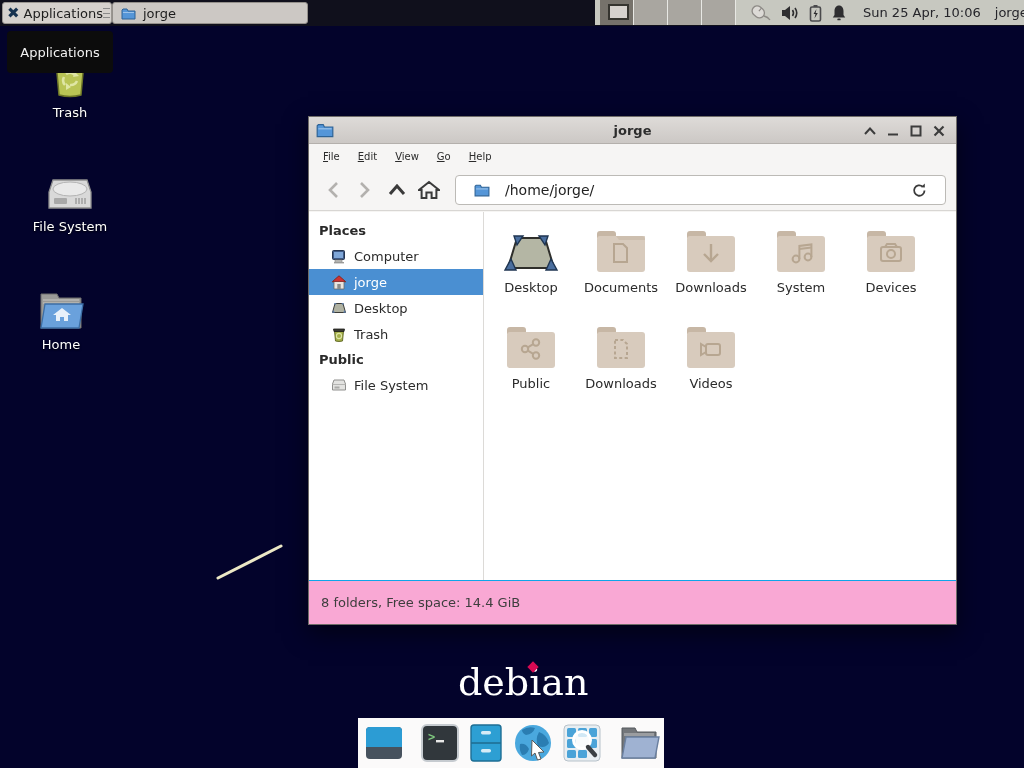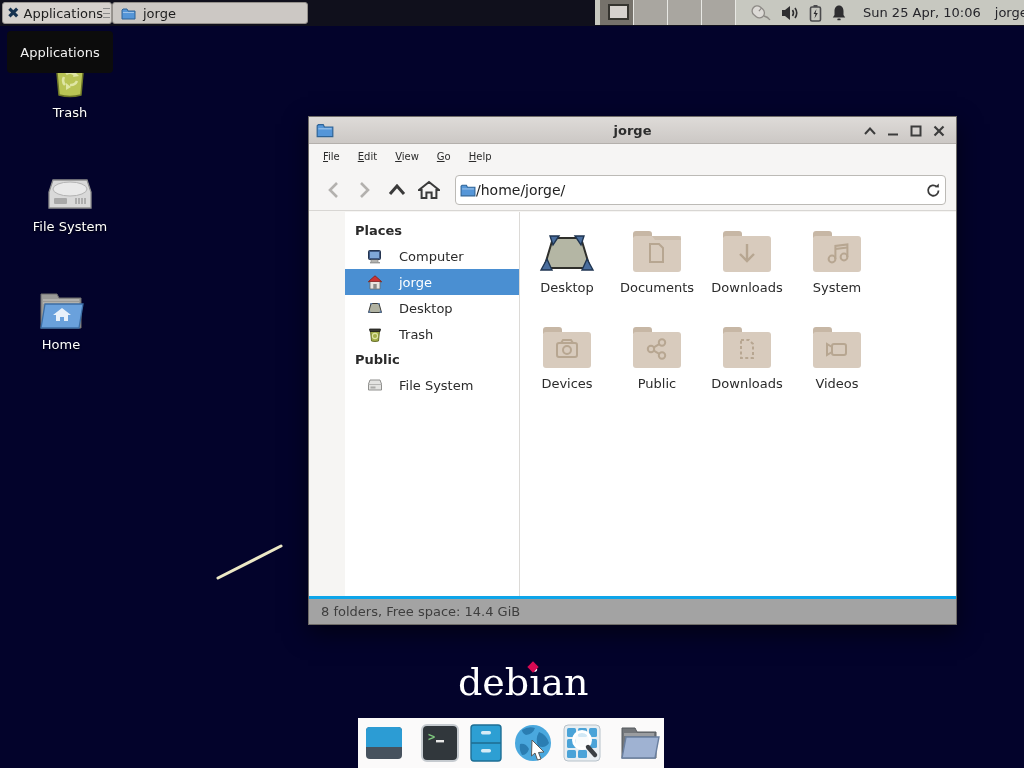--- a/index.html
+++ b/index.html
@@ -57,38 +57,38 @@
   .wbtn { width:23px; height:23px; display:flex; align-items:center; justify-content:center; }
 
   .menubar { height:25px; background:#f6f5f4; display:flex; align-items:center; padding-left:5px; }
   .menu-item { font-size:10px; color:#2b2b2b; padding:3px 9px; }
   .menu-item .u { text-decoration:underline; }
 
   .toolbar { height:42px; background:#f6f5f4; border-bottom:1px solid #d8d6d3;
     display:flex; align-items:center; padding:0 10px; gap:4px; }
   .navbtn { width:28px; height:28px; display:flex; align-items:center; justify-content:center; }
   .pathbar { flex:1; height:30px; margin-left:8px; background:#fff; border:1px solid #bcbab6;
-    border-radius:4px; display:flex; align-items:center; padding:0 4px; gap:0; }
+    border-radius:4px; display:flex; align-items:center; padding:0 18px; gap:15px; }
   .pathbar .path { flex:1; font-size:14px; color:#222; }
 
   .win-body { position:absolute; top:95px; bottom:28px; left:0; right:0; display:flex; }
-  .sidepane { width:175px; background:#fff; border-right:1px solid #dcdad7; padding-top:6px;margin-left:36px; }
+  .sidepane { width:175px; background:#fff; border-right:1px solid #dcdad7; padding-top:6px; }
   .side-header { font-size:13px; font-weight:bold; color:#2a2a2a; padding:5px 0 5px 10px; }
-  .side-row { height:26px; display:flex; align-items:center; gap:16px; padding-left:22px;
+  .side-row { height:26px; display:flex; align-items:center; gap:7px; padding-left:22px;
     font-size:13px; color:#2b2b2b; }
   .side-row.selected { background:#4a8fd2; color:#ffffff; }
 
   .mainpane { flex:1; background:#fff; padding:8px 0 0 2px; display:flex; flex-wrap:wrap;
     align-content:flex-start; }
   .fcell { width:90px; height:96px; display:flex; flex-direction:column; align-items:center; }
   .fcell .fimg { height:54px; display:flex; align-items:flex-end; justify-content:center; }
   .fcell .flbl { margin-top:6px; font-size:13px; color:#2b2b2b; }
 
-  .statusbar { position:absolute; left:0; right:0; bottom:0; height:28px; background:#a3a3a3;
-    border-top:3px solid #0ea5e9; display:flex; align-items:center; padding-left:12px;
+  .statusbar { position:absolute; left:0; right:0; bottom:0; height:44px; background:#f9a8d4;
+    border-top:1px solid #0ea5e9; display:flex; align-items:center; padding-left:12px;
     font-size:13px; color:#3e3e3e; }
 
   
   .debian { position:absolute; left:430px; top:660px; width:170px; height:50px; color:#fff; }
   .debian .word { font-family:"DejaVu Serif","Liberation Serif",serif; font-size:38px;
     letter-spacing:0px; position:absolute; left:28px; top:0; }
   .debian .dot { position:absolute; left:99px; top:3px; width:8px; height:8px;
     background:#d70a53; transform:rotate(45deg); }
 
   

